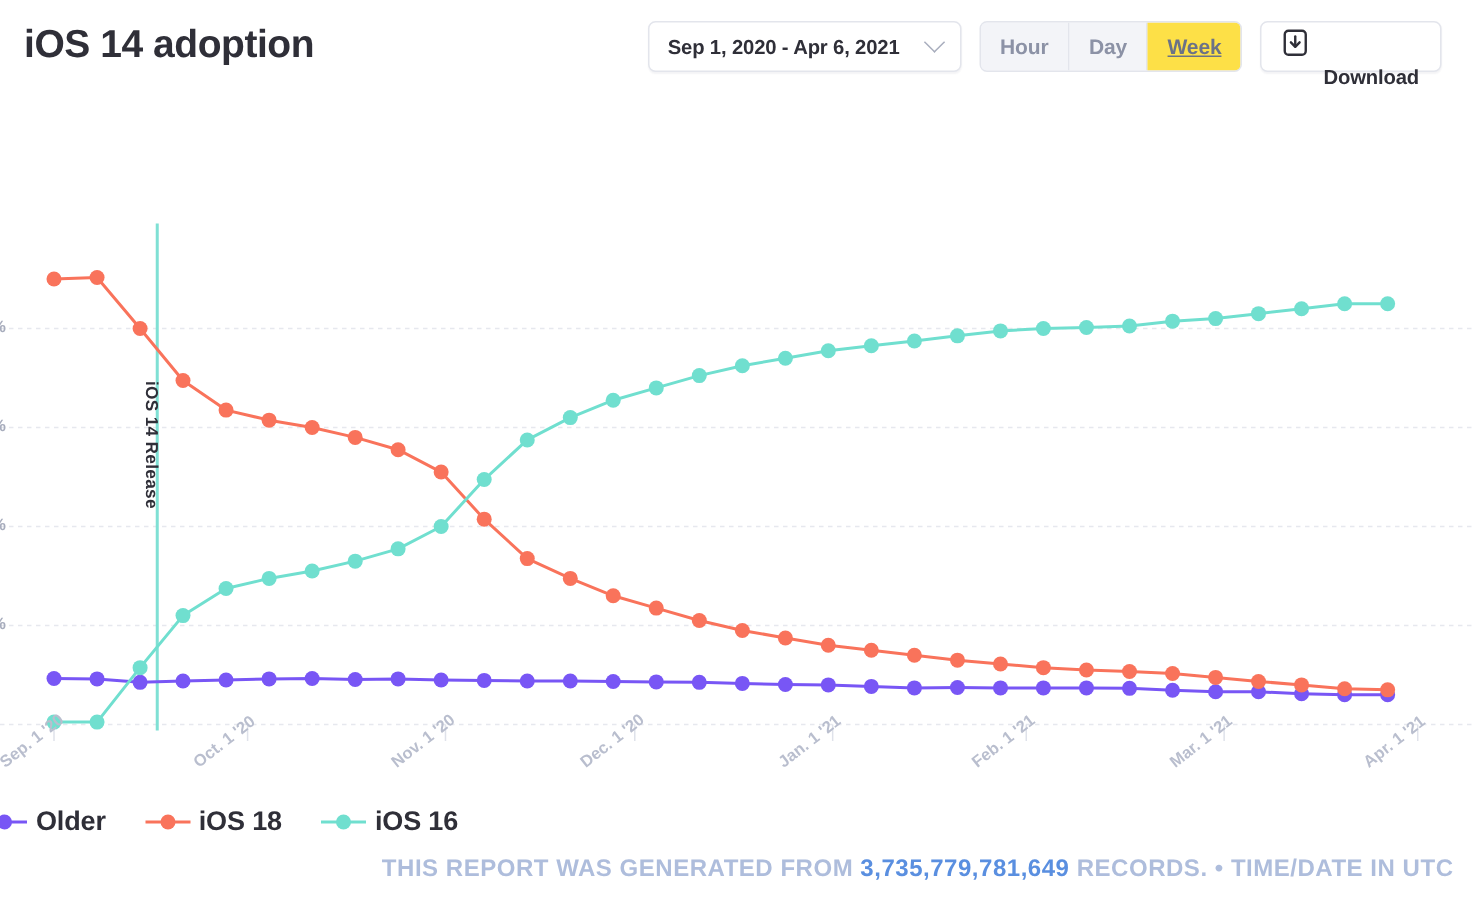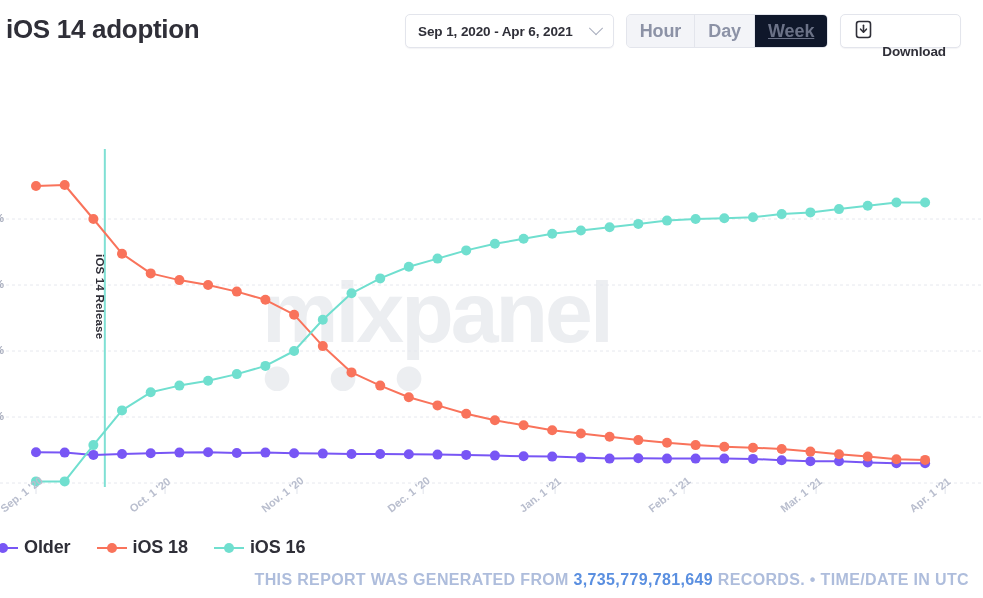--- a/index.html
+++ b/index.html
@@ -18,21 +18,21 @@
 
   
   .header {
     position: absolute;
     left: 0; top: 0;
     width: 983px; height: 68px;
     box-sizing: border-box;
   }
   .page-title {
     position: absolute;
-    left: 6px; top: 14px;
+    left: 16px; top: 14px;
     font-size: 26px;
     font-weight: bold;
     letter-spacing: -0.3px;
     color: #2f2f38;
   }
   .header-controls {
     position: absolute;
     right: 22px; top: 14px;
     display: flex;
     align-items: center;
@@ -70,30 +70,30 @@
     overflow: hidden;
     border: 1px solid #e3e5ec;
     box-sizing: border-box;
     background: #f3f4f8;
   }
   .gran-btn {
     padding: 0 13px;
     display: flex;
     align-items: center;
     justify-content: center;
-    font-size: 18px;
+    font-size: 14px;
     font-weight: bold;
     color: #8c92a6;
     background: #f3f4f8;
     border-right: 1px solid #e3e5ec;
     letter-spacing: -0.1px;
   }
   .gran-btn:last-child { border-right: none; }
   .gran-btn.active {
-    background: #0f172a;
+    background: #fde047;
     color: #6b7287;
     text-decoration: underline;
   }
   .download-btn {
     height: 34px;
     box-sizing: border-box;
     border: 1px solid #e3e5ec;
     border-radius: 5px;
     background: #fff;
     display: flex;
@@ -235,24 +235,20 @@
         </svg>
       </span>
       <span class="download-label">Download</span>
     </div>
 
   </div>
 </div>
 
 <div class="chart-wrap">
 
-  <div class="watermark">
-    <span>mixpanel</span>
-    <span class="dots">• • •</span>
-  </div>
 
   <svg class="chart" id="chart-svg" width="983" height="455">
       <line x1="0" x2="983" y1="349" y2="349" stroke="#e6e8ee" stroke-width="1" stroke-dasharray="3 3"></line>
       <line x1="0" x2="983" y1="283" y2="283" stroke="#e6e8ee" stroke-width="1" stroke-dasharray="3 3"></line>
       <line x1="0" x2="983" y1="217" y2="217" stroke="#e6e8ee" stroke-width="1" stroke-dasharray="3 3"></line>
       <line x1="0" x2="983" y1="151" y2="151" stroke="#e6e8ee" stroke-width="1" stroke-dasharray="3 3"></line>
       <line x1="0" x2="983" y1="415" y2="415" stroke="#e6e8ee" stroke-width="1" stroke-dasharray="3 3"></line>
       <line x1="36" x2="36" y1="415" y2="426" stroke="#dfe2ea" stroke-width="1"></line>
       <line x1="165.06" x2="165.06" y1="415" y2="426" stroke="#dfe2ea" stroke-width="1"></line>
       <line x1="296.988" x2="296.988" y1="415" y2="426" stroke="#dfe2ea" stroke-width="1"></line>

